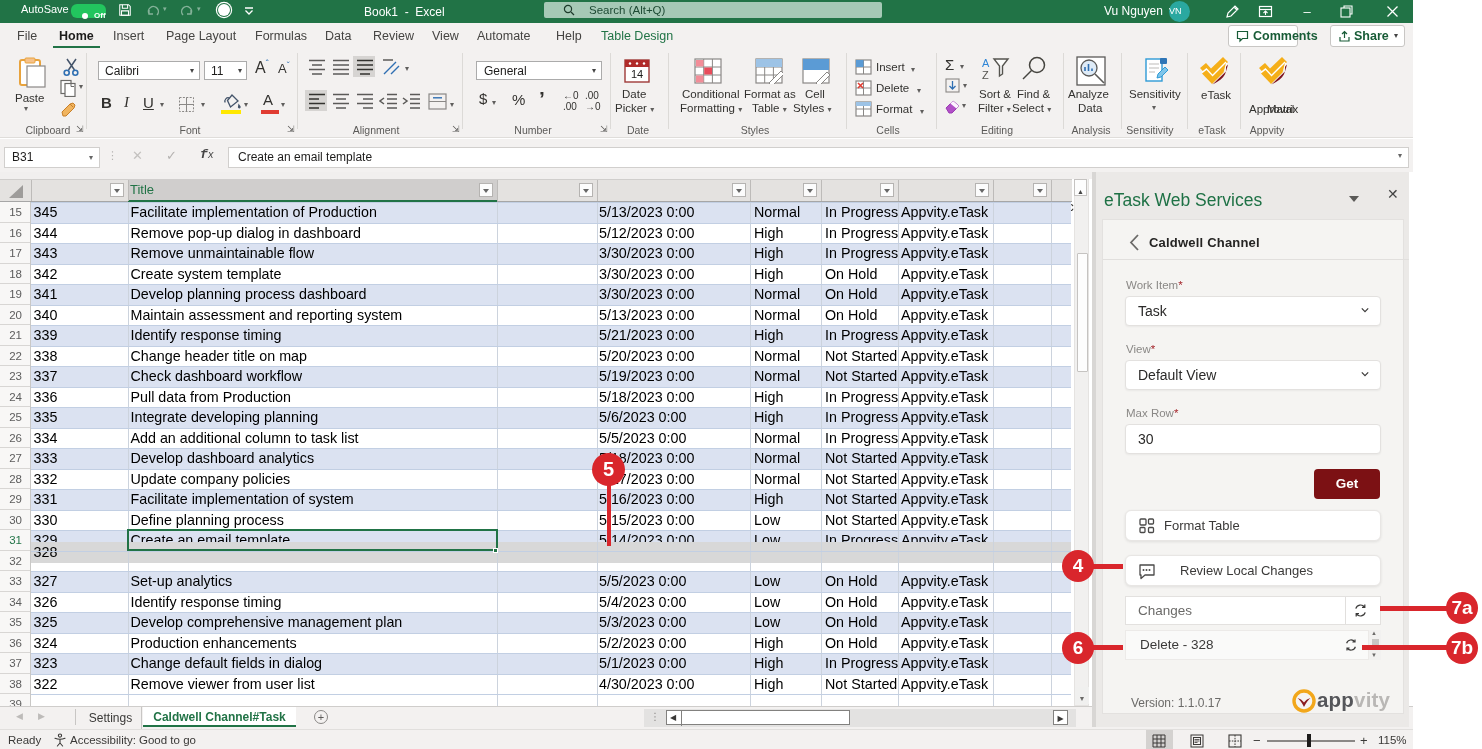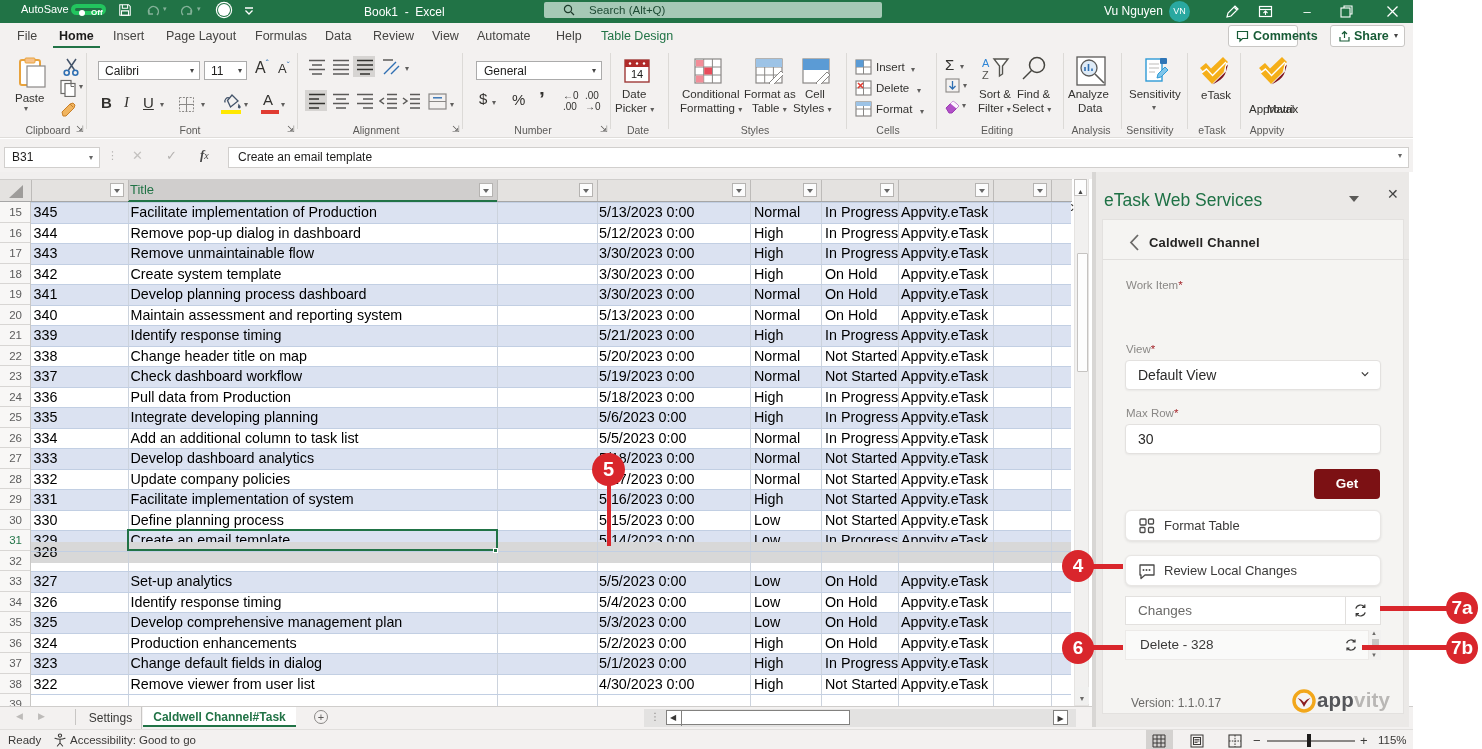--- a/index.html
+++ b/index.html
@@ -1,20 +1,20 @@
 <!DOCTYPE html>
 <html><head><meta charset="utf-8"><style>
 *{margin:0;padding:0;box-sizing:border-box}
 html,body{width:1482px;height:749px;overflow:hidden;background:#fff}
 body{font-family:"Liberation Sans",sans-serif;position:relative}
 .abs{position:absolute}
 
 #titlebar{position:absolute;left:0;top:0;width:1413px;height:23px;background:#217346;color:#fff}
 #titlebar .t{position:absolute;font-size:11.5px;color:#fff}
-.pill{position:absolute;left:40px;top:3px;height:16px;width:76px;border:4px solid #22c55e;border-radius:8px;font-size:10.5px;line-height:14px;color:#fff}
+.pill{position:absolute;left:40px;top:3px;height:16px;width:76px;border:7px solid #22c55e;border-radius:8px;font-size:10.5px;line-height:14px;color:#fff}
 .pill .knob{position:absolute;left:4px;top:3.5px;width:8px;height:8px;background:#fff;border-radius:50%}
 .tbico{position:absolute;top:0;height:23px;display:flex;align-items:center;justify-content:center;color:#fff}
 #searchbox{position:absolute;left:544px;top:1.5px;width:338px;height:16.5px;background:#a6c9b6;border-radius:2px;color:#1d4a33;font-size:11.5px;line-height:16.5px}
 
 #tabrow{position:absolute;left:0;top:23px;width:1413px;height:25px;background:#f3f1f0}
 #tabrow .tab{position:absolute;top:0;height:25px;line-height:26px;font-size:12.5px;color:#454442}
 #tabrow .sel{color:#1d1c1b;font-weight:bold}
 #tabrow .sel::after{content:"";position:absolute;left:-6px;right:-6px;bottom:0px;height:2.5px;background:#217346}
 #tabrow .green{color:#217346}
 .chipbtn{position:absolute;top:1.5px;height:22px;border:1px solid #c8c6c4;border-radius:3px;background:#fff;font-size:12.5px;color:#185c37;line-height:20px}
@@ -83,21 +83,21 @@
  <span class="abs" style="left:218px;top:4px;width:12px;height:12px;border-radius:50%;background:#fff;box-shadow:0 0 0 1px #217346,0 0 0 2.2px #fff"></span>
  <svg class="abs" style="left:244px;top:7px" width="10" height="8" viewBox="0 0 10 8">
       <path d="M1 1h8M1.5 3.5l3.5 3.5L8.5 3.5" fill="none" stroke="#fff" stroke-width="1.3"></path>
     </svg>
  <span class="t" style="left:364px;top:5px;font-size:12px">Book1&nbsp; -&nbsp; Excel</span>
  <div id="searchbox"><svg style="position:absolute;left:19px;top:2.5px" width="12" height="12" viewBox="0 0 12 12">
         <circle cx="5" cy="5" r="3.6" fill="none" stroke="#1e3b2c" stroke-width="1.2"></circle>
         <path d="M8 8l3 3" stroke="#1e3b2c" stroke-width="1.2"></path>
       </svg><span style="margin-left:45px">Search (Alt+Q)</span></div>
  <span class="t" style="left:1104px;top:4px;font-size:12px">Vu Nguyen</span>
- <span class="abs" style="left:1169px;top:1px;width:21px;height:21px;border-radius:50%;background:#2aa8a0;color:#fff;font-size:9px;text-align:center;line-height:21px">VN</span>
+ <span class="abs" style="left:1169px;top:1px;width:21px;height:21px;border-radius:50%;background:#2aa8a0;color:#fff;font-size:9px;text-align:left;line-height:21px">VN</span>
  <svg class="abs" style="left:1225px;top:4px" width="15" height="15" viewBox="0 0 15 15">
       <path d="M2 13l1-4 7-7 3 3-7 7zM9 3l3 3" fill="none" stroke="#fff" stroke-width="1.2"></path>
     </svg>
  <svg class="abs" style="left:1258px;top:4px" width="15" height="15" viewBox="0 0 15 15">
       <rect x="1.5" y="2.5" width="12" height="10" fill="none" stroke="#fff" stroke-width="1.2"></rect>
       <path d="M1.5 5.5h12" stroke="#fff" stroke-width="1.2"></path>
       <path d="M5.5 10.5l2-2 2 2M7.5 8.5v4" fill="none" stroke="#fff" stroke-width="1.1" transform="translate(0,-1.5)"></path>
     </svg>
  <span class="tbico" style="left:1295px;width:24px;font-size:13px">–</span>
  <svg class="abs" style="left:1340px;top:5px" width="13" height="13" viewBox="0 0 13 13">
@@ -373,21 +373,21 @@
 <path d="M27 15.5l2-7-2 2z" fill="#7e1620"></path>
     </svg>
 <span class="rtxt" style="left:1249px;top:55px">Approval</span>
 <span class="rtxt" style="left:1267px;top:55px">Matrix</span>
 </div>
 <div id="fbar">
  <div id="namebox">B31<span style="position:absolute;right:6px;top:0;color:#666;font-size:8px">▾</span></div>
  <span class="abs" style="left:107px;top:10px;color:#b5b3b1;font-size:11px;letter-spacing:0">⋮</span>
  <span class="abs" style="left:132px;top:9px;color:#c3c1bf;font-size:13px">✕</span>
  <span class="abs" style="left:166px;top:9px;color:#b5b3b1;font-size:13px">✓</span>
- <span class="abs" style="left:200px;top:8px;color:#444;font-size:13px;font-style:italic;font-family:Liberation Serif, serif"><b><i>f</i></b><span style="font-size:10px">x</span></span>
+ <span class="abs" style="left:200px;top:8px;color:#444;font-size:13px;font-style:italic;font-family:Liberation Mono, monospace"><b><i>f</i></b><span style="font-size:10px">x</span></span>
  <div id="fxfield">Create an email template</div>
  <span class="abs" style="left:1398px;top:12px;color:#666;font-size:8px">▾</span>
 </div>
 <div id="sheet">
 <div id="rowhdrcol"></div>
 <div id="shead">
  <span class="hcell" style="left:36px">ID</span>
  <span class="hcell" style="left:130px;color:#217346;left:130px">Title</span>
  <span class="hcell" style="left:502px">Assigned To</span>
  <span class="hcell" style="left:602px">Due Date</span>
@@ -758,20 +758,25 @@
     </svg>
 <span class="abs" style="left:291px;top:14px;color:#444;font-size:14px">✕</span>
 <div id="panecard">
  <svg class="abs" style="left:26px;top:14px" width="10" height="17" viewBox="0 0 10 17">
         <path d="M9 1L2 8.5 9 16" fill="none" stroke="#6b6a68" stroke-width="1.8"></path>
       </svg>
  <b class="abs" style="left:46px;top:15px;font-size:13px;letter-spacing:.2px;color:#252423">Caldwell Channel</b>
  <div class="abs" style="left:0;top:39px;width:306px;height:1px;background:#e1dfdd"></div>
 
  <div class="plabel" style="left:23px;top:59px">Work Item<i>*</i></div>
+ <div class="pinput" style="top:76px">Task
+  <svg class="chev" width="10" height="6" viewBox="0 0 10 6">
+          <path d="M1 1l4 4 4-4" fill="none" stroke="#3b3a39" stroke-width="1.5"></path>
+        </svg>
+ </div>
  <div class="plabel" style="left:23px;top:123px">View<i>*</i></div>
  <div class="pinput" style="top:140px">Default View
   <svg class="chev" width="10" height="6" viewBox="0 0 10 6">
           <path d="M1 1l4 4 4-4" fill="none" stroke="#3b3a39" stroke-width="1.5"></path>
         </svg>
  </div>
  <div class="plabel" style="left:23px;top:187px">Max Row<i>*</i></div>
  <div class="pinput" style="top:204px">30</div>
 
  <div class="abs" style="left:211px;top:249px;width:66px;height:30px;background:#7c1114;border-radius:4px;color:#fff;font-weight:bold;font-size:13.5px;text-align:center;line-height:30px">Get</div>
@@ -785,21 +790,21 @@
         </svg>
   <span style="margin-left:38px">Format Table</span>
  </div>
  <div class="pbtn" style="top:335px">
   <svg style="position:absolute;left:12px;top:6px" width="18" height="18" viewBox="0 0 18 18">
           <path d="M2 3h14v10H7l-4 3.5V13H2z" fill="none" stroke="#4a4948" stroke-width="1.3" stroke-linejoin="round"></path>
           <circle cx="5.5" cy="8" r="1" fill="#4a4948"></circle>
           <circle cx="8.5" cy="8" r="1" fill="#4a4948"></circle>
           <circle cx="11.5" cy="8" r="1" fill="#4a4948"></circle>
         </svg>
-  <span style="margin-left:38px">Review Local Changes</span>
+  <span style="margin-left:54px">Review Local Changes</span>
  </div>
 
  <div class="abs" style="left:22px;top:376px;width:256px;height:29px;background:#fff;border:1px solid #e3e1df">
   <span style="position:absolute;left:12px;top:6px;font-size:13.5px;color:#6b6a68">Changes</span>
   <span style="position:absolute;left:219px;top:0;width:1px;height:27px;background:#e1dfdd"></span>
   <svg style="position:absolute;left:227px;top:6px" width="15" height="15" viewBox="0 0 16 16">
           <path d="M3 6a5.2 5.2 0 0 1 9.3-1.6M12.6 1.6v3h-3" fill="none" stroke="#3b3a39" stroke-width="1.3"></path>
           <path d="M13 10a5.2 5.2 0 0 1-9.3 1.6M3.4 14.4v-3h3" fill="none" stroke="#3b3a39" stroke-width="1.3"></path>
         </svg>
  </div>

